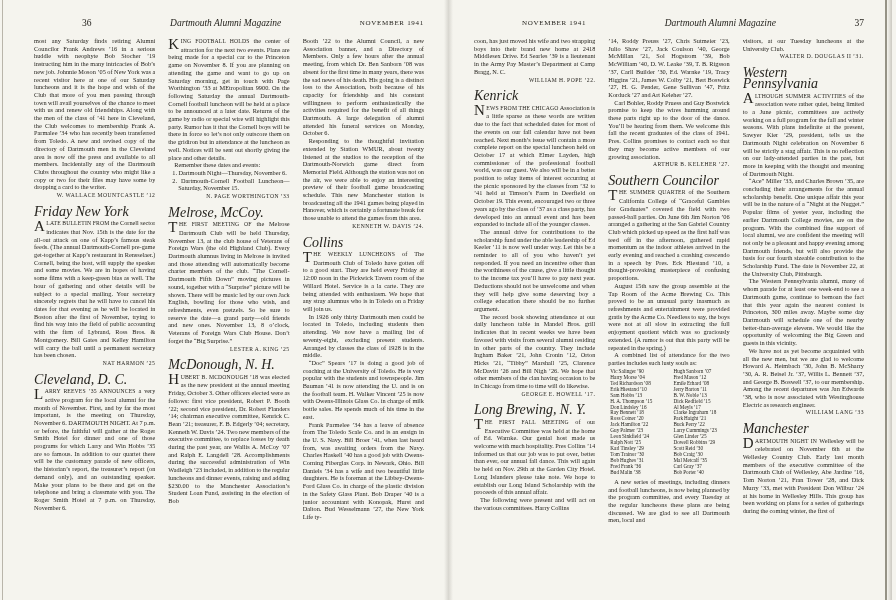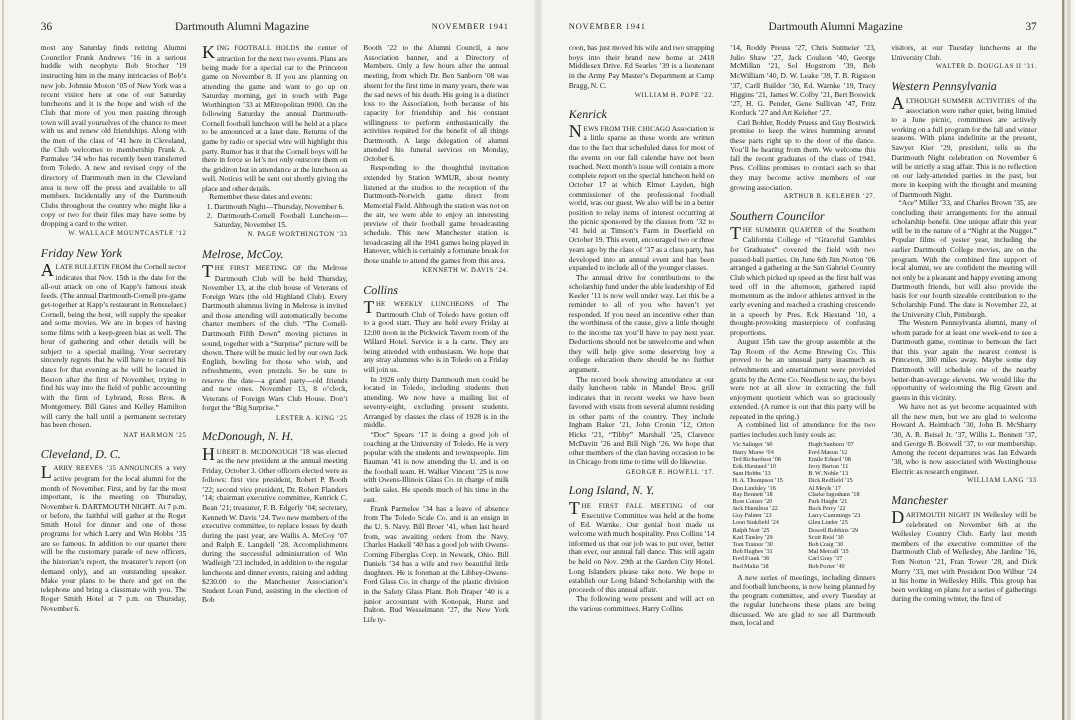--- a/index.html
+++ b/index.html
@@ -3,36 +3,36 @@
 <meta charset="utf-8">
 <style>
   * { margin:0; padding:0; box-sizing:border-box; }
   html,body { width:896px; height:600px; overflow:hidden; }
   body { background:#cfccc4; font-family:"Liberation Serif","DejaVu Serif",serif; }
   .spread { position:relative; width:896px; height:600px; background:#f5f4ee; display:flex; }
   .page { width:448px; height:600px; padding-top:18px; position:relative; color:#26241f; }
   .page-left  { padding-left:34px; padding-right:24px; }
   .page-right { padding-left:26px; padding-right:32px; }
 
-  .running-head { display:flex; justify-content:space-between; align-items:flex-start; margin-bottom:9px; }
+  .running-head { display:flex; justify-content:space-between; align-items:center; margin-bottom:9px;margin-left:48px; }
   .folio { font-size:9.5px; }
-  .mag-title { font-size:9.5px; }
+  .mag-title { font-size:9.5px; font-style:italic; }
   .issue-date { font-size:7px; letter-spacing:.7px; }
 
   .columns { display:flex; gap:13px; height:534px; overflow:hidden; }
   .col { flex:1 1 0; overflow:hidden; text-align:justify; font-size:6.3px; line-height:7.7px;
          word-spacing:-0.2px; hyphens:auto; -webkit-hyphens:auto; }
 
   .para { text-indent:6px; }
   .para.noindent, .para.has-dropcap { text-indent:0; }
   .dropcap { float:left; font-size:15px; line-height:12.5px; margin:0.5px 1.5px 0 0; }
   .lead { font-size:5.7px; text-transform:uppercase; letter-spacing:.15px; }
   .signature { text-align:right; font-size:5.6px; text-transform:uppercase; letter-spacing:.5px;
                margin:1px 0 2px; }
-  .section-heading { font-style:italic; font-weight:normal; font-size:10px; line-height:11px;
+  .section-heading { font-style:italic; font-weight:normal; font-size:14px; line-height:11px;
                      text-align:left; margin:6px 0 2.5px; }
   .list-item { padding-left:10px; text-indent:-6px; }
   .names-grid { display:grid; grid-template-columns:1fr 1fr; column-gap:7px; font-size:5.2px;
                 line-height:5.9px; margin:2.5px 0 2.5px 2px; text-align:left; }
 
   .gutter-shadow { position:absolute; left:444px; top:0; width:9px; height:600px; pointer-events:none;
                    background:linear-gradient(90deg, rgba(70,64,54,0), rgba(70,64,54,.16) 50%, rgba(70,64,54,0)); }
   .edge-right { position:absolute; right:9px; top:0; width:2px; height:600px; background:#55503f; opacity:.6; }
   .edge-right-soft { position:absolute; right:4px; top:0; width:5px; height:600px;
                      background:linear-gradient(90deg, rgba(80,74,60,0), rgba(80,74,60,.25)); }
@@ -92,21 +92,21 @@
     </div>
     <div class="columns">
       <div class="col">
           <p class="para noindent">coon, has just moved his wife and two strapping boys into their brand new home at 2418 Middlesex Drive. Ed Searles ’39 is a lieutenant in the Army Pay Master’s Department at Camp Bragg, N. C.</p>
           <p class="signature">William H. Pope ’22.</p>
           <h3 class="section-heading">Kenrick</h3>
           <p class="para has-dropcap"><span class="dropcap">N</span><span class="lead">ews from the Chicago</span> Association is a little sparse as these words are written due to the fact that scheduled dates for most of the events on our fall calendar have not been reached. Next month’s issue will contain a more complete report on the special luncheon held on October 17 at which Elmer Layden, high commissioner of the professional football world, was our guest. We also will be in a better position to relay items of interest occurring at the picnic sponsored by the classes from ’32 to ’41 held at Timson’s Farm in Deerfield on October 19. This event, encouraged two or three years ago by the class of ’37 as a class party, has developed into an annual event and has been expanded to include all of the younger classes.</p>
           <p class="para">The annual drive for contributions to the scholarship fund under the able leadership of Ed Keeler ’11 is now well under way. Let this be a reminder to all of you who haven’t yet responded. If you need an incentive other than the worthiness of the cause, give a little thought to the income tax you’ll have to pay next year. Deductions should not be unwelcome and when they will help give some deserving boy a college education there should be no further argument.</p>
           <p class="para">The record book showing attendance at our daily luncheon table in Mandel Bros. grill indicates that in recent weeks we have been favored with visits from several alumni residing in other parts of the country. They include Ingham Baker ’21, John Cronin ’12, Orton Hicks ’21, “Tibby” Marshall ’25, Clarence McDavitt ’26 and Bill Nigh ’26. We hope that other members of the clan having occasion to be in Chicago from time to time will do likewise.</p>
           <p class="signature">George E. Howell ’17.</p>
-          <h3 class="section-heading">Long Island, N. Y.</h3>
+          <h3 class="section-heading">Long Brewing, N. Y.</h3>
           <p class="para has-dropcap"><span class="dropcap">T</span><span class="lead">he first fall meeting</span> of our Executive Committee was held at the home of Ed. Warnke. Our genial host made us welcome with much hospitality. Pres Collins ’14 informed us that our job was to put over, better than ever, our annual fall dance. This will again be held on Nov. 29th at the Garden City Hotel. Long Islanders please take note. We hope to establish our Long Island Scholarship with the proceeds of this annual affair.</p>
           <p class="para">The following were present and will act on the various committees. Harry Collins</p>
         </div>
       <div class="col">
           <p class="para noindent">’14, Roddy Preuss ’27, Chris Sutmeier ’23, Julio Shaw ’27, Jack Coulson ’40, George McMillan ’21, Sol Hogstrom ’39, Bob McWilliam ’40, D. W. Leake ’39, T. B. Rigsson ’37, Carll Builder ’30, Ed. Warnke ’19, Tracy Higgins ’21, James W. Colby ’21, Bert Boswick ’27, H. G. Pender, Gene Sullivan ’47, Fritz Korduck ’27 and Art Keleher ’27.</p>
           <p class="para">Carl Bohler, Roddy Pruess and Guy Bostwick promise to keep the wires humming around these parts right up to the door of the dance. You’ll be hearing from them. We welcome this fall the recent graduates of the class of 1941. Pres. Collins promises to contact each so that they may become active members of our growing association.</p>
           <p class="signature">Arthur B. Keleher ’27.</p>
           <h3 class="section-heading">Southern Councilor</h3>
           <p class="para has-dropcap"><span class="dropcap">T</span><span class="lead">he summer quarter</span> of the Southern California College of “Graceful Gambles for Graduates” covered the field with two passed-ball parties. On June 6th Jim Norton ’06 arranged a gathering at the San Gabriel Country Club which picked up speed as the first half was teed off in the afternoon, gathered rapid momentum as the indoor athletes arrived in the early evening and reached a crashing crescendo in a speech by Pres. Eck Hiestand ’10, a thought-provoking masterpiece of confusing proportions.</p>
           <p class="para">August 15th saw the group assemble at the Tap Room of the Acme Brewing Co. This proved to be an unusual party inasmuch as refreshments and entertainment were provided gratis by the Acme Co. Needless to say, the boys were not at all slow in extracting the full enjoyment quotient which was so graciously extended. (A rumor is out that this party will be repeated in the spring.)</p>

